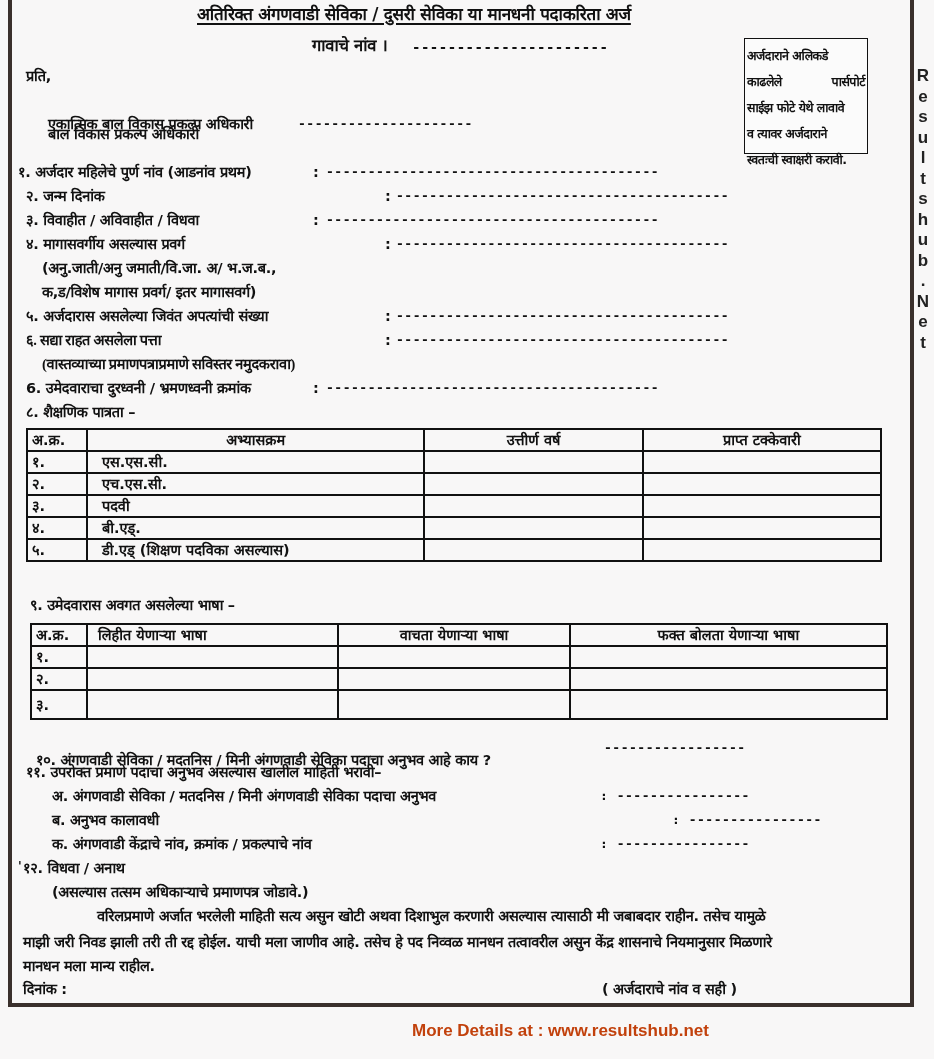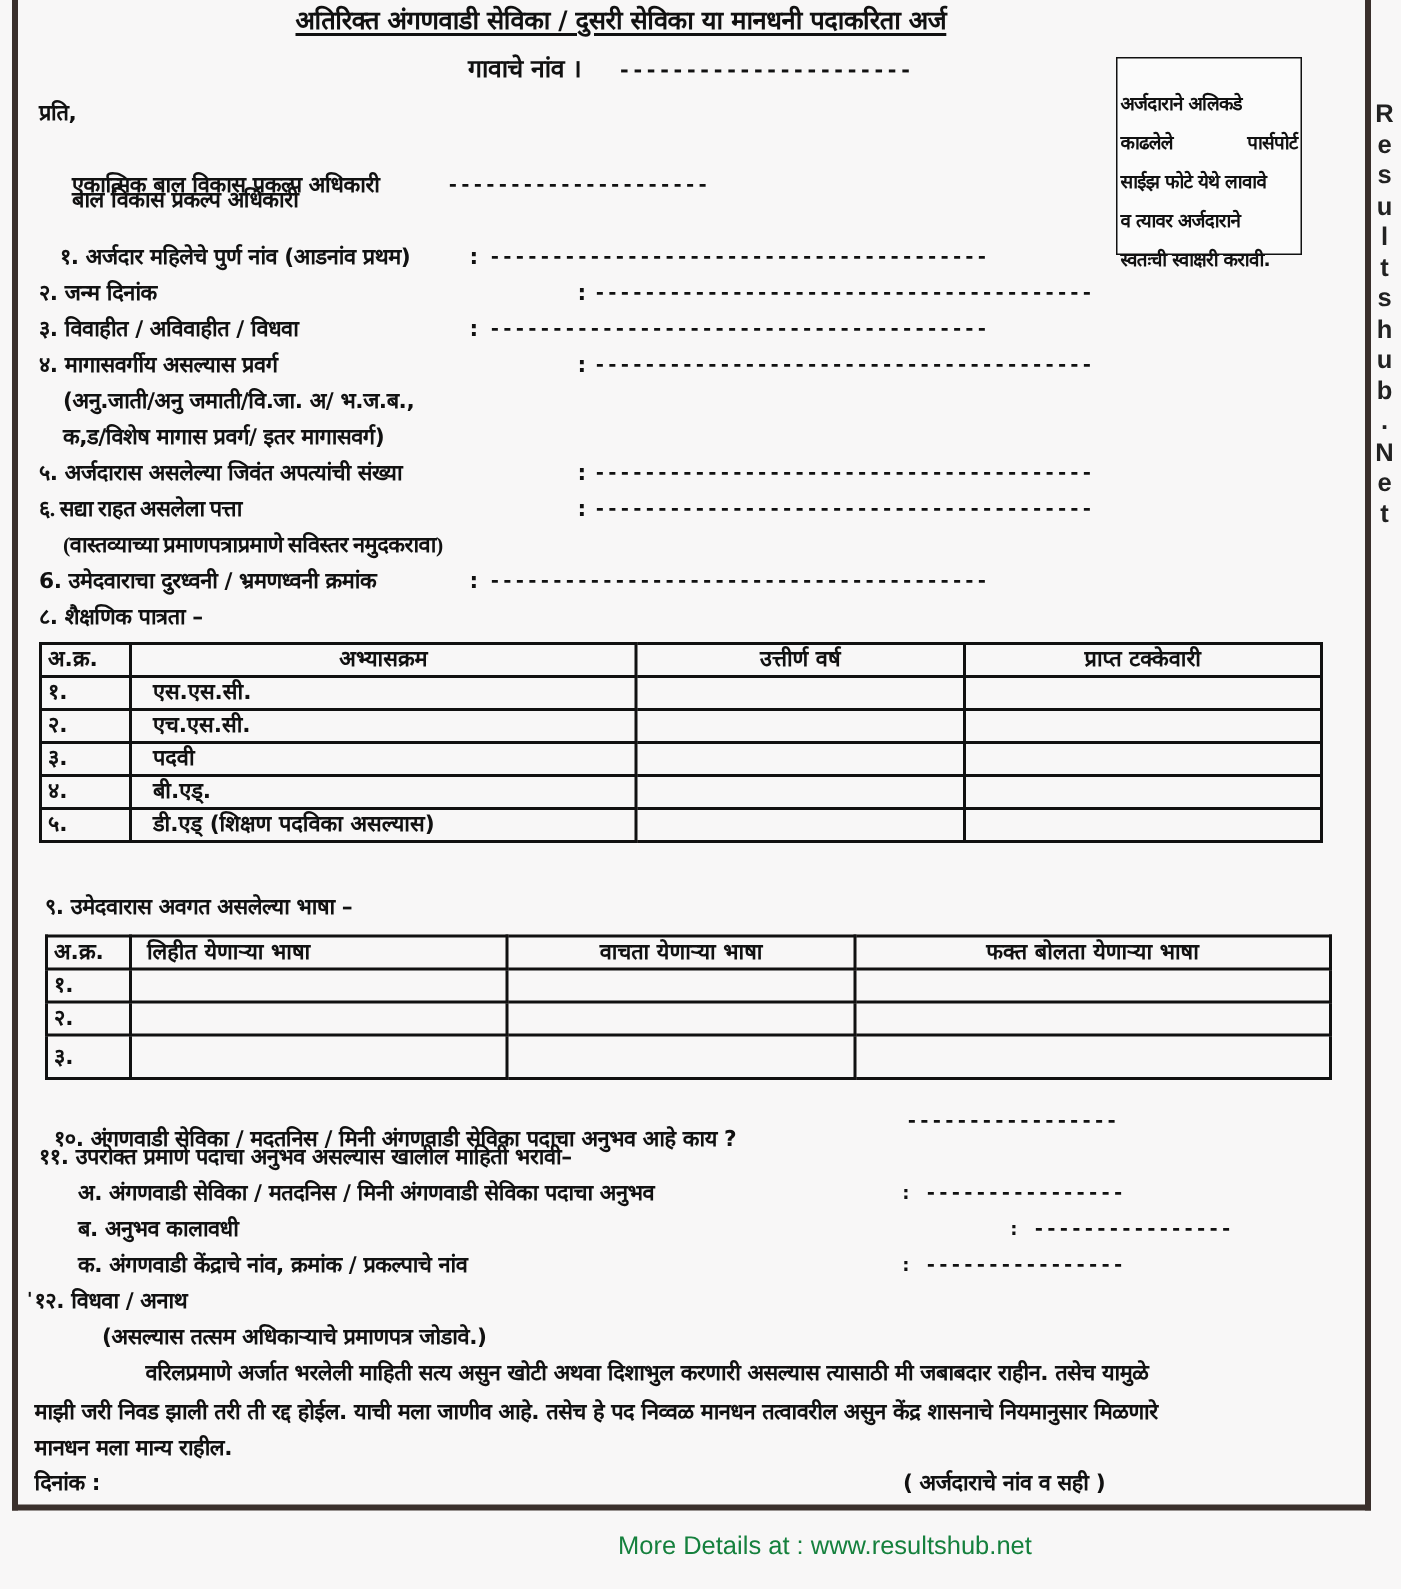--- a/index.html
+++ b/index.html
@@ -9,37 +9,37 @@
       font-family: "DejaVu Sans", sans-serif;
     }
     .frame-left { position: absolute; left: 8px; top: 0; width: 4px; height: 1007px; background: #3a302c; }
     .frame-right { position: absolute; left: 910px; top: 0; width: 4px; height: 1007px; background: #3a302c; }
     .frame-bottom { position: absolute; left: 8px; top: 1003px; width: 906px; height: 4px; background: #3a302c; }
     .t { position: absolute; white-space: nowrap; font-weight: bold; font-size: 14.5px; line-height: 20px; letter-spacing: -0.3px; }
     .title { font-size: 17px; text-decoration: underline; text-decoration-thickness: 2px; text-underline-offset: 3px; }
     .sub { font-size: 16.5px; }
     .dash { position: absolute; white-space: nowrap; font-family: "DejaVu Sans Mono", monospace; font-weight: bold; font-size: 13px; line-height: 20px; letter-spacing: 0.5px; }
     .photo-box {
-      position: absolute; left: 744px; top: 38px; width: 124px; height: 132px;
+      position: absolute; left: 744px; top: 38px; width: 124px; height: 116px;
       border: 1.5px solid #111; background: #fbfbfb;
-      font-weight: bold; font-size: 12.5px; line-height: 26px; padding: 17px 2px; box-sizing: border-box;
+      font-weight: bold; font-size: 12.5px; line-height: 26px; padding: 4px 2px; box-sizing: border-box;
       letter-spacing: -0.5px;
     }
     .photo-box div { white-space: nowrap; }
     .photo-box .just { display: flex; justify-content: space-between; }
     .side-mark {
       position: absolute; left: 915px; top: 66px; width: 16px;
       font-family: "Liberation Sans", sans-serif; font-weight: bold; font-size: 17px; line-height: 20.5px;
       text-align: center; color: #222;
     }
     .side-mark span { display: block; }
     table.grid { position: absolute; border-collapse: collapse; font-weight: bold; font-size: 14.5px; }
     table.grid td, table.grid th { border: 2px solid #111; padding: 0 4px; height: 20px; line-height: 20px; white-space: nowrap; text-align: left; font-weight: bold; }
     table.grid th.center { text-align: center; }
-    .footer-note { position: absolute; left: 412px; top: 1021px; font-family: "Liberation Sans", sans-serif; font-weight: normal; font-size: 17px; color: #15803d; white-space: nowrap; text-align: center; }
+    .footer-note { position: absolute; left: 412px; top: 1021px; font-family: "Liberation Sans", sans-serif; font-weight: bold; font-size: 17px; color: #c2410c; white-space: nowrap; text-align: center; }
   </style>
 </head>
 <body>
 
 <div class="frame-left"></div>
 <div class="frame-right"></div>
 <div class="frame-bottom"></div>
 
 <div class="t title" style="left:197px; top:4px;">अतिरिक्त अंगणवाडी सेविका / दुसरी सेविका या मानधनी पदाकरिता अर्ज</div>
 
@@ -55,21 +55,21 @@
   <div>साईझ फोटे येथे लावावे</div>
   <div>व त्यावर अर्जदाराने</div>
   <div>स्वतःची स्वाक्षरी करावी.</div>
 </div>
 
 <div class="t" style="left:26px; top:66px;">प्रति,</div>
 <div class="t" style="left:48px; top:88px;margin-top:36px;">बाल विकास प्रकल्प अधिकारी</div>
 <div class="t" style="left:48px; top:114px;">एकात्मिक बाल विकास प्रकल्प अधिकारी</div>
 <div class="dash" style="left:298px; top:114px;">---------------------</div>
 
-<div class="t" style="left:40px; top:162px;">१. अर्जदार महिलेचे पुर्ण नांव (आडनांव प्रथम)</div>
+<div class="t" style="left:18px; top:162px;">१. अर्जदार महिलेचे पुर्ण नांव (आडनांव प्रथम)</div>
 <div class="t" style="left:313px; top:162px;">:</div>
 <div class="dash" style="left:326px; top:162px;">----------------------------------------</div>
 
 <div class="t" style="left:26px; top:186px;">२. जन्म दिनांक</div>
 <div class="t" style="left:385px; top:186px;">:</div>
 <div class="dash" style="left:396px; top:186px;">----------------------------------------</div>
 
 <div class="t" style="left:26px; top:210px;">३. विवाहीत / अविवाहीत / विधवा</div>
 <div class="t" style="left:313px; top:210px;">:</div>
 <div class="dash" style="left:326px; top:210px;">----------------------------------------</div>
@@ -182,21 +182,21 @@
 <div class="t" style="left:26px; top:762px;">११. उपरोक्त प्रमाणे पदाचा अनुभव असल्यास खालील माहिती भरावी–</div>
 <div class="t" style="left:52px; top:786px;">अ. अंगणवाडी सेविका / मतदनिस / मिनी अंगणवाडी सेविका पदाचा अनुभव</div>
 <div class="dash" style="left:600px; top:786px;">: ----------------</div>
 <div class="t" style="left:52px; top:810px;">ब.  अनुभव कालावधी</div>
 <div class="dash" style="left:672px; top:810px;">: ----------------</div>
 <div class="t" style="left:52px; top:834px;">क. अंगणवाडी केंद्राचे नांव, क्रमांक / प्रकल्पाचे नांव</div>
 <div class="dash" style="left:600px; top:834px;">: ----------------</div>
 
 <div class="t" style="left:18px; top:856px; font-size:12px;">'</div>
 <div class="t" style="left:23px; top:858px;">१२. विधवा / अनाथ</div>
-<div class="t" style="left:52px; top:882px;margin-left:16px;">(असल्यास तत्सम अधिकाऱ्याचे प्रमाणपत्र जोडावे.)</div>
+<div class="t" style="left:52px; top:882px;">(असल्यास तत्सम अधिकाऱ्याचे प्रमाणपत्र जोडावे.)</div>
 
 <div class="t" style="left:97px; top:906px;">वरिलप्रमाणे अर्जात भरलेली माहिती सत्य असुन खोटी अथवा दिशाभुल करणारी असल्यास त्यासाठी मी जबाबदार राहीन. तसेच यामुळे</div>
 <div class="t" style="left:23px; top:932px;">माझी जरी निवड झाली तरी ती रद्द होईल. याची मला जाणीव आहे. तसेच हे पद निव्वळ मानधन तत्वावरील असुन केंद्र शासनाचे नियमानुसार मिळणारे</div>
 <div class="t" style="left:23px; top:956px;">मानधन मला मान्य राहील.</div>
 <div class="t" style="left:23px; top:979px;">दिनांक :</div>
 <div class="t" style="left:602px; top:979px;">( अर्जदाराचे नांव व सही )</div>
 
 <div class="side-mark">
   <span>R</span>
   <span>e</span>

